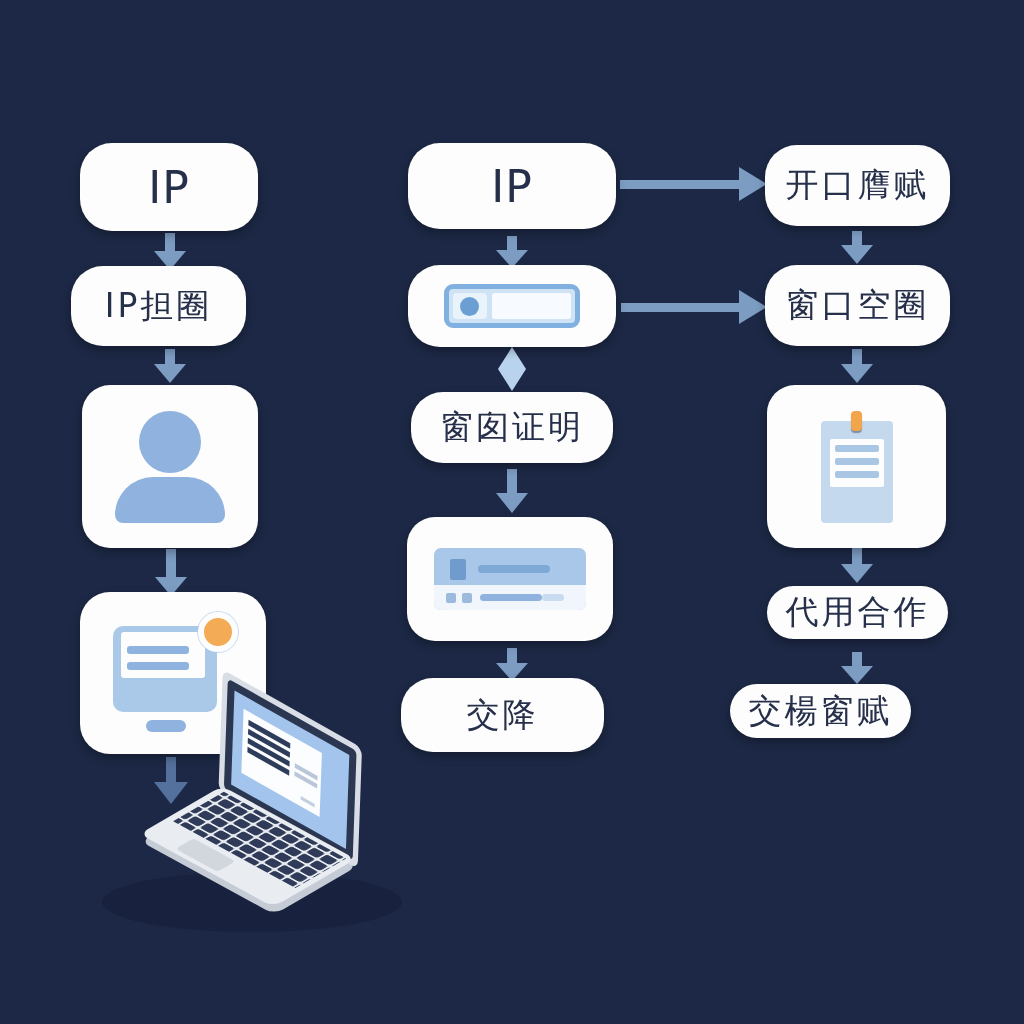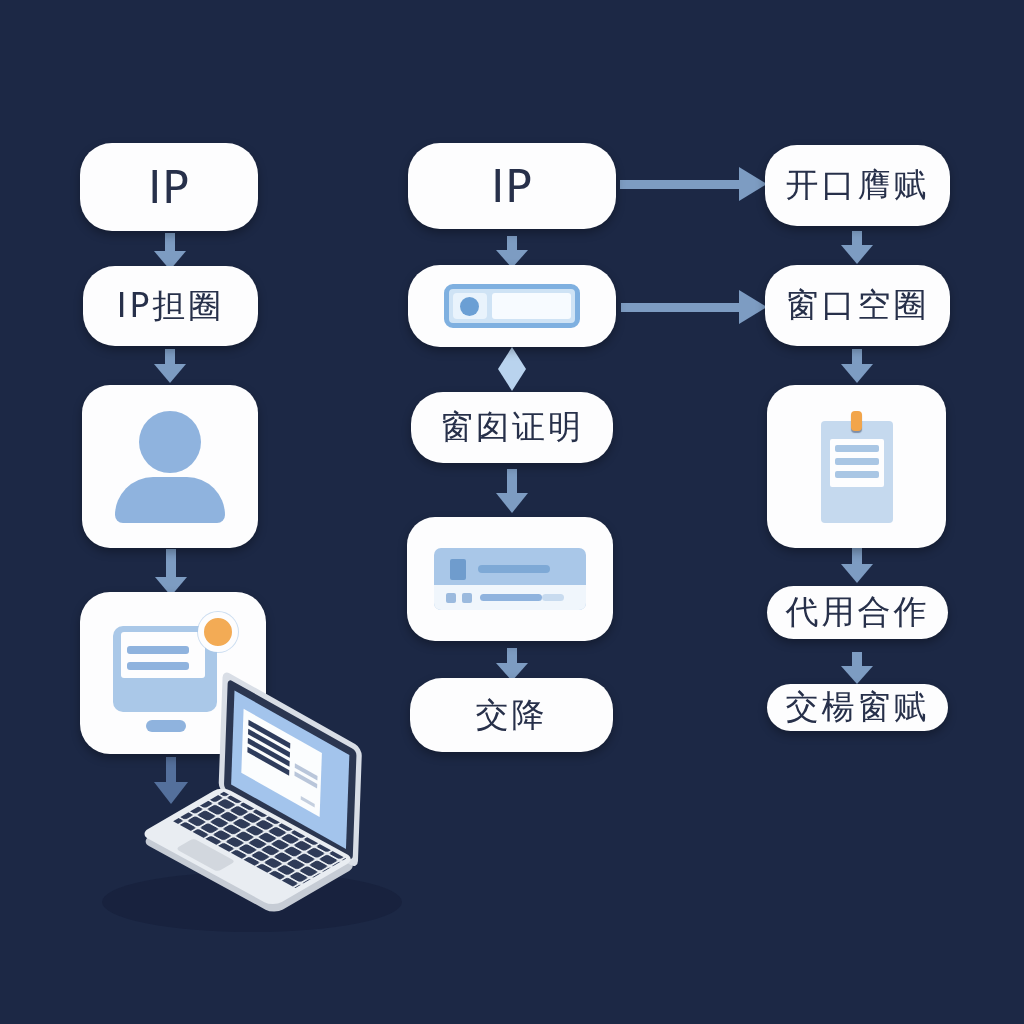--- a/index.html
+++ b/index.html
@@ -17,35 +17,35 @@
     border-radius:32px;
     display:flex;align-items:center;justify-content:center;
     box-shadow:0 4px 10px rgba(0,0,0,0.30);
     color:#27304a;font-weight:normal;
     z-index:2;
   }
   .box .zh{font-size:33px;letter-spacing:3px;}
   .box .ip{font-size:44px;letter-spacing:1px;}
   
   .l1{left:80px;top:143px;width:178px;height:88px;}
-  .l2{left:83px;top:266px;width:175px;height:80px;}
+  .l2{left:71px;top:266px;width:175px;height:80px;}
   .l3{left:82px;top:385px;width:176px;height:163px;border-radius:28px;}
   .l4{left:80px;top:592px;width:186px;height:162px;border-radius:30px;}
   
   .m1{left:408px;top:143px;width:208px;height:86px;}
   .m2{left:408px;top:265px;width:208px;height:82px;}
   .m3{left:411px;top:392px;width:202px;height:71px;text-align:center;}
   .m4{left:407px;top:517px;width:206px;height:124px;border-radius:28px;}
-  .m5{left:410px;top:678px;width:203px;height:74px;}
+  .m5{left:401px;top:678px;width:203px;height:74px;}
   
   .r1{left:765px;top:145px;width:185px;height:81px;}
   .r2{left:765px;top:265px;width:185px;height:81px;}
   .r3{left:767px;top:385px;width:179px;height:163px;border-radius:28px;}
   .r4{left:767px;top:586px;width:181px;height:53px;border-radius:30px;}
-  .r5{left:767px;top:684px;width:181px;height:47px;border-radius:30px;}
+  .r5{left:730px;top:684px;width:181px;height:54px;border-radius:30px;}
 
   
   .user-icon{position:relative;width:120px;height:112px;}
   .user-head{position:absolute;left:29px;top:0;width:62px;height:62px;border-radius:50%;background:#8fb3de;}
   .user-body{position:absolute;left:5px;top:66px;width:110px;height:46px;background:#8fb3de;border-radius:48px 48px 10px 10px;}
 
   
   .mondoc-icon{position:relative;width:130px;height:122px;}
   .mondoc-screen{position:absolute;left:5px;top:14px;width:104px;height:86px;background:#aac8e8;border-radius:10px;}
   .mondoc-panel{position:absolute;left:13px;top:20px;width:84px;height:46px;background:#fdfdfe;border-radius:3px;}

